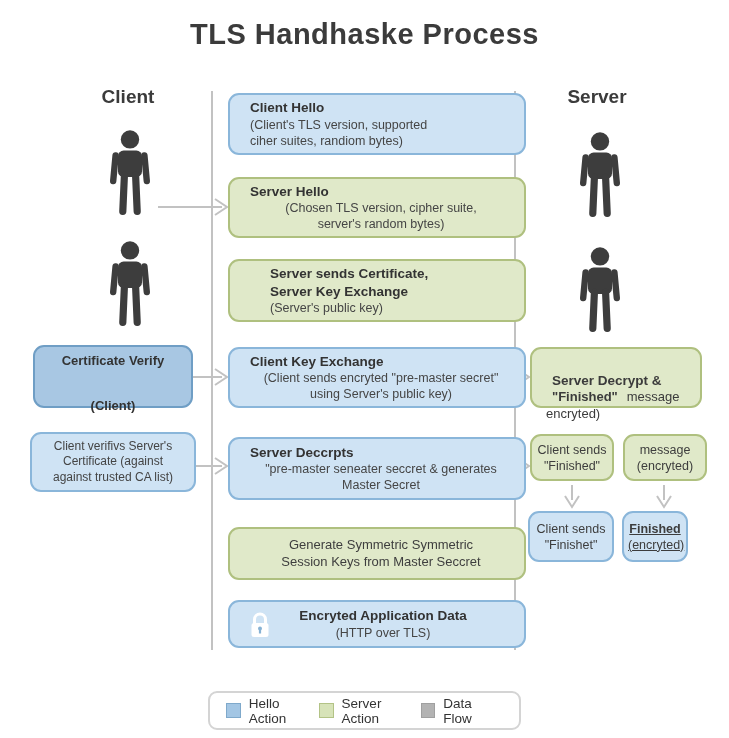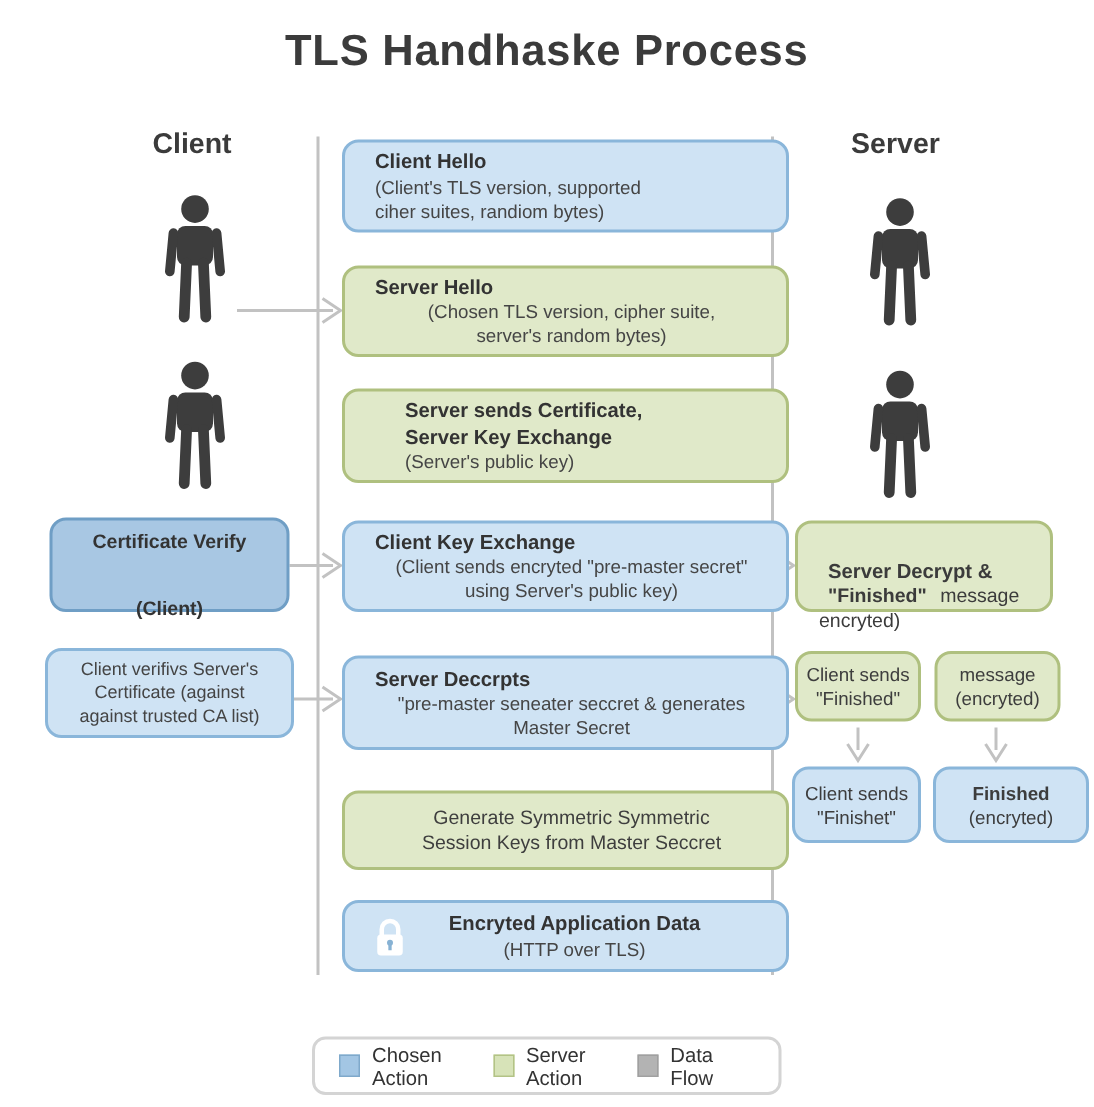--- a/index.html
+++ b/index.html
@@ -52,21 +52,21 @@
 
   .rb1{left:530px;top:347px;width:172px;height:61px;padding:6px 10px 6px 14px;font-size:13px;color:#3b3b3b;}
   .rb1 .l1{font-weight:bold;font-size:13.5px;padding-left:6px;margin-top:39px;}
   .rb1 .l2{padding-left:6px;}
   .rb1 .l2 .b{margin-right:9px;}
 
   .small-box{font-size:12.5px;text-align:center;white-space:pre-line;color:#3d3d3d;padding:4px 4px;}
   .sg1{left:530px;top:434px;width:84px;height:47px;}
   .sg2{left:623px;top:434px;width:84px;height:47px;}
   .sb1{left:528px;top:511px;width:86px;height:51px;}
-  .sb2{left:622px;top:511px;width:104px;height:51px;}
+  .sb2{left:622px;top:511px;width:66px;height:51px;text-decoration:underline;}
 
   .lock{position:absolute;left:18px;top:9px;width:24px;height:30px;}
   .mb7-text{width:100%;text-align:center;}
 
   .legend{
     position:absolute;left:208px;top:691px;width:313px;height:39px;box-sizing:border-box;
     background:#ffffff;border:2px solid #d4d4d4;border-radius:9px;
     display:flex;align-items:center;justify-content:space-between;padding:0 16px;
   }
   .legend-item{display:flex;align-items:center;gap:8px;font-size:13.5px;color:#333;}
@@ -227,21 +227,21 @@
 "Finishet"</div>
   </div>
   <div class="box client small-box sb2">
     <div class="b">Finished</div>
     <div>(encryted)</div>
   </div>
 
   <div class="legend">
     <div class="legend-item">
       <span class="swatch sw-client"></span>
-      <span>Chosen Action</span>
+      <span>Hello Action</span>
     </div>
     <div class="legend-item">
       <span class="swatch sw-server"></span>
       <span>Server Action</span>
     </div>
     <div class="legend-item">
       <span class="swatch sw-flow"></span>
       <span>Data Flow</span>
     </div>
   </div>

